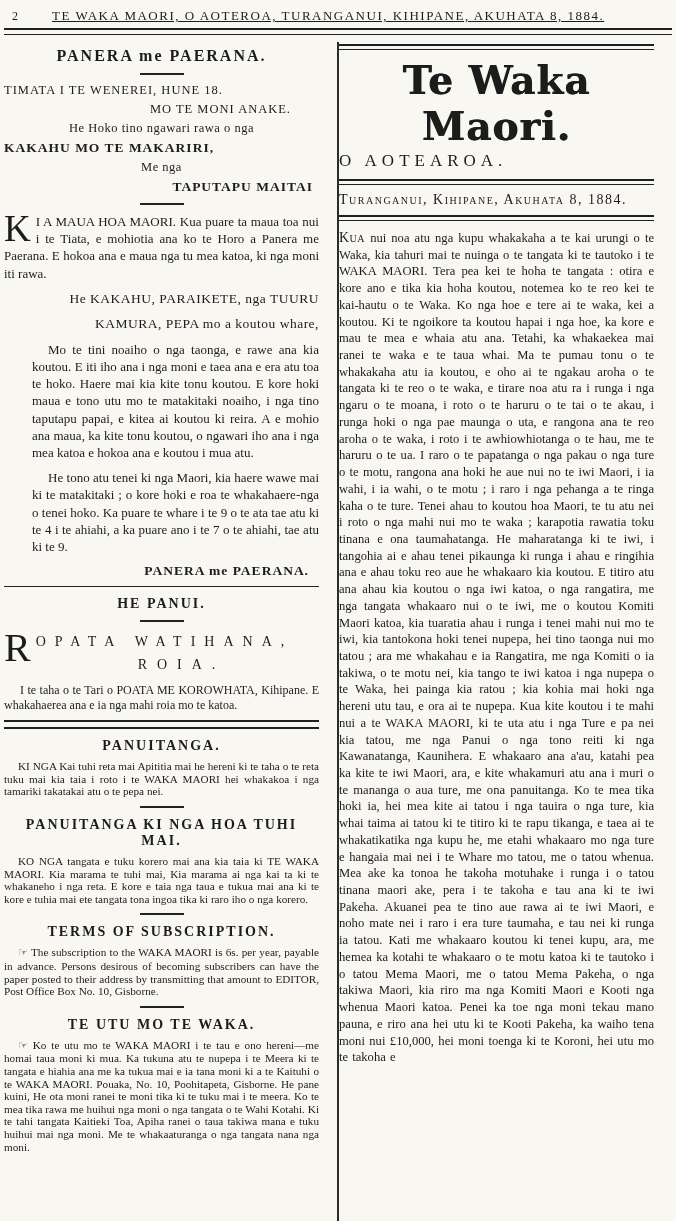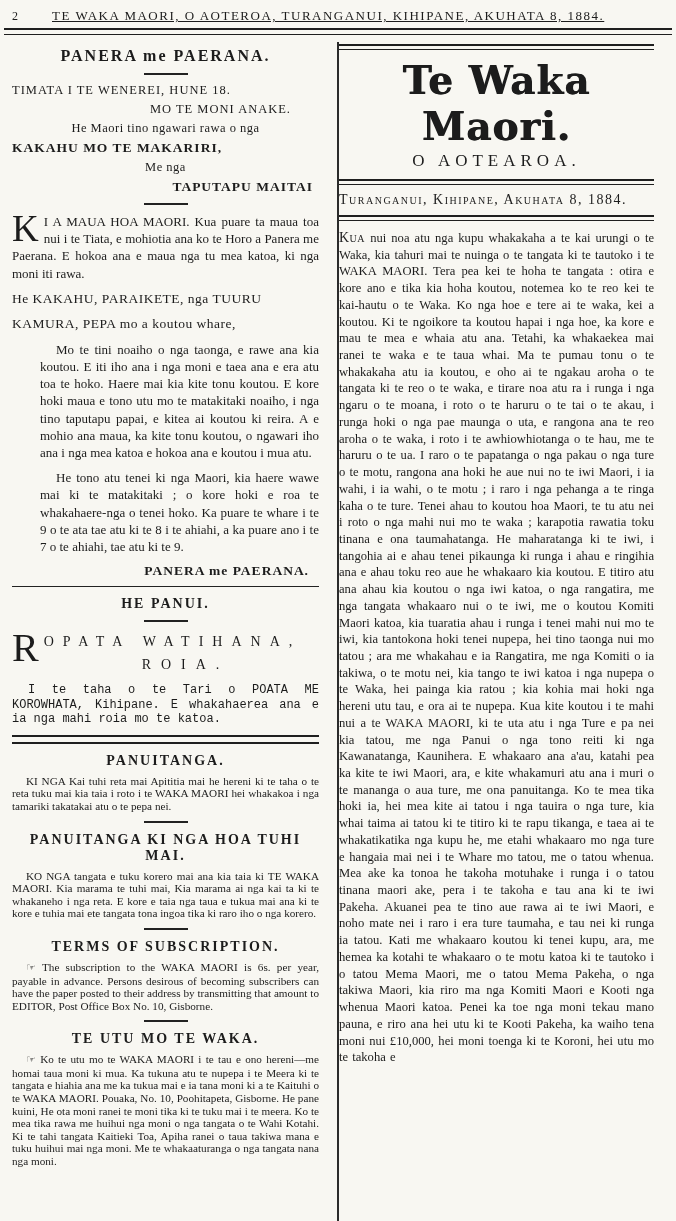--- a/index.html
+++ b/index.html
@@ -20,21 +20,21 @@
     font-size:13px; letter-spacing:1.5px; white-space:nowrap;
   }
   .pagenum { width:40px; font-size:12px; }
   .head-title { flex:0 0 auto;text-decoration:underline; }
   .rule-double-full {
     margin:2px 4px 0 4px; height:4px;
     border-top:2.5px solid #1f1f1f; border-bottom:1.2px solid #1f1f1f;
   }
   
   .cols { display:flex; height:1175px; }
-  .col-left  { width:327px; padding:2px 8px 0 12px; box-sizing:border-box; }
+  .col-left  { width:327px; padding:2px 8px 0 4px; box-sizing:border-box; }
   .col-right { width:339px; padding:2px 12px 0 12px; box-sizing:border-box; }
   .v-divider {
     position:absolute; left:337px; top:42px; bottom:0;
     width:1.5px; background:#2b2b2b;
   }
   
   .rule-thin   { border-top:1.6px solid #222; margin:7px 0; }
   .rule-dbl    { height:3px; border-top:2.4px solid #1f1f1f; border-bottom:1px solid #1f1f1f; margin:7px 0; }
   .rule-trpl   { height:5px; border-top:2.4px solid #1f1f1f; border-bottom:2px double #1f1f1f; margin:8px 0 6px 0; }
   .sdiv        { width:44px; border-top:2.2px solid #222; margin:8px auto; }
@@ -47,45 +47,45 @@
   .al-center { text-align:center; }
   .al-right  { text-align:right; padding-right:6px; }
   .al-rightin{ text-align:right; padding-right:28px; }
   .big-line  { font-size:13.5px; font-weight:bold; }
   .para { font-size:13px; line-height:17.2px; text-align:justify; margin:8px 0; }
   .indent { text-indent:16px;margin-left:28px; }
   .dropcap {
     float:left; font-size:37px; line-height:30px;
     padding:1px 5px 0 0; font-weight:normal;
   }
-  .subhead { text-align:left; font-size:13.5px; margin:9px 0;
+  .subhead { text-align:right; font-size:13.5px; margin:9px 0;
              letter-spacing:0.5px; }
   .sig { text-align:right; font-size:13.5px; font-weight:bold;
          letter-spacing:1px; margin:6px 10px 4px 0; }
   
   .sec-head { margin:9px 0 0 0; text-align:center; font-size:14px;
               font-weight:bold; letter-spacing:2px; }
   .lawyer { overflow:hidden; margin:4px 0 2px 0; }
   .lawyer .dropcap { font-size:40px; line-height:34px; }
   .spread  { font-size:14px; letter-spacing:9px; padding-top:4px; }
   .spread2 { font-size:14px; letter-spacing:10px; text-align:center; padding:7px 0 2px 40px;font-family:Liberation Serif, serif; }
   .panui-body { font-size:12px; line-height:14.5px; text-align:justify;
-                text-indent:16px; margin:8px 0 4px 0;font-family:Liberation Mono, monospace; }
+                text-indent:16px; margin:8px 0 4px 0; }
   
   .notice { font-size:11.2px; line-height:12.6px; text-align:justify;
             margin:6px 0; text-indent:14px; }
   .pointer { font-family:"DejaVu Sans", sans-serif; font-size:11px; }
   
   .masthead {
     margin:6px 0 2px 0; text-align:center;
     font-family:"DejaVu Serif", serif; font-weight:bold;
     font-size:39px; letter-spacing:1px;
     text-shadow:0.7px 0 0 #1c1c1c;
   }
-  .subtitle { text-align:center; font-size:17px; letter-spacing:5px; margin:1px 0 8px 0; }
+  .subtitle { text-align:left; font-size:17px; letter-spacing:5px; margin:1px 0 8px 0; }
   .dateline { font-variant:small-caps; font-size:14px;
               letter-spacing:1.5px; margin:5px 0; }
   .article { font-size:12.6px; line-height:16.72px; text-align:justify;
              margin:9px 0 0 0; word-spacing:1px; }
   .leadword { font-variant:small-caps; font-size:14px; letter-spacing:0.5px; }
 </style>
 </head>
 <body>
 
 <div class="page">
@@ -99,37 +99,37 @@
 
   <div class="cols">
 
     <div class="col-left">
 
       <h2 class="ad-head">PANERA me PAERANA.</h2>
       <div class="sdiv"></div>
 
       <div class="ad-line caps al-left">TIMATA I TE WENEREI, HUNE 18.</div>
       <div class="ad-line caps al-rightin">MO TE MONI ANAKE.</div>
-      <div class="ad-line al-center">He Maori tino ngawari rawa o nga</div>
+      <div class="ad-line al-center">He Hoko tino ngawari rawa o nga</div>
       <div class="ad-line caps al-left big-line">KAKAHU MO TE MAKARIRI,</div>
       <div class="ad-line al-center">Me nga</div>
       <div class="ad-line caps al-right big-line">TAPUTAPU MAITAI</div>
 
       <div class="sdiv"></div>
 
       <p class="para">
         <span class="dropcap">K</span>
         <span>I A MAUA HOA MAORI.  Kua puare ta maua toa nui i te Tiata, e mohiotia ana ko te Horo a Panera me Paerana.  E hokoa ana e maua nga tu mea katoa, ki nga moni iti rawa.</span>
       </p>
 
       <p class="subhead">He KAKAHU, PARAIKETE, nga TUURU</p>
       <p class="subhead">KAMURA, PEPA mo a koutou whare,</p>
 
       <p class="para indent">Mo te tini noaiho o nga taonga, e rawe ana kia koutou. E iti iho ana i nga moni e taea ana e era atu toa te hoko. Haere mai kia kite tonu koutou.  E kore hoki maua e tono utu mo te matakitaki noaiho, i nga tino taputapu papai, e kitea ai koutou ki reira.  A e mohio ana maua, ka kite tonu koutou, o ngawari iho ana i nga mea katoa e hokoa ana e koutou i mua atu.</p>
-      <p class="para indent">He tono atu tenei ki nga Maori, kia haere wawe mai ki te matakitaki ; o kore hoki e roa te whakahaere-nga o tenei hoko.  Ka puare te whare i te 9 o te ata tae atu ki te 8 i te ahiahi, a ka puare ano i te 7 o te ahiahi, tae atu ki te 9.</p>
+      <p class="para indent">He tono atu tenei ki nga Maori, kia haere wawe mai ki te matakitaki ; o kore hoki e roa te whakahaere-nga o tenei hoko.  Ka puare te whare i te 9 o te ata tae atu ki te 4 i te ahiahi, a ka puare ano i te 7 o te ahiahi, tae atu ki te 9.</p>
 
       <div class="sig">PANERA me PAERANA.</div>
 
       <div class="rule-thin"></div>
 
       <h3 class="sec-head">HE PANUI.</h3>
       <div class="sdiv"></div>
 
       <div class="lawyer">
         <span class="dropcap">R</span>

